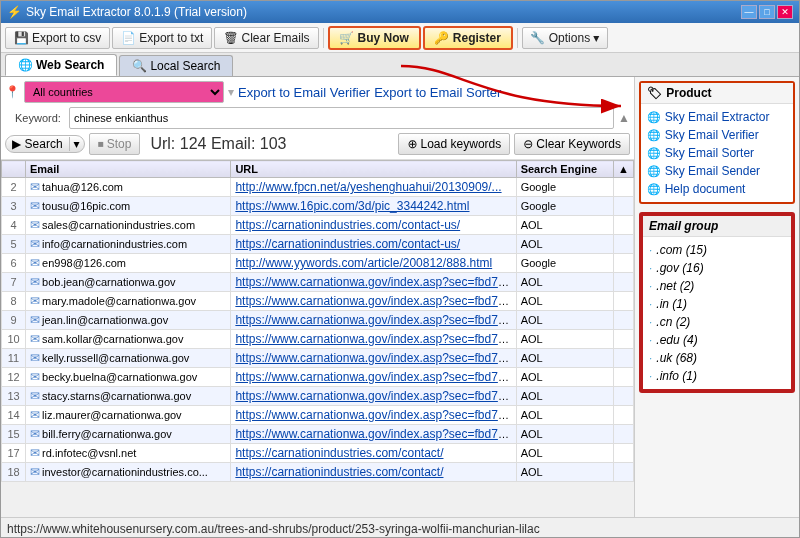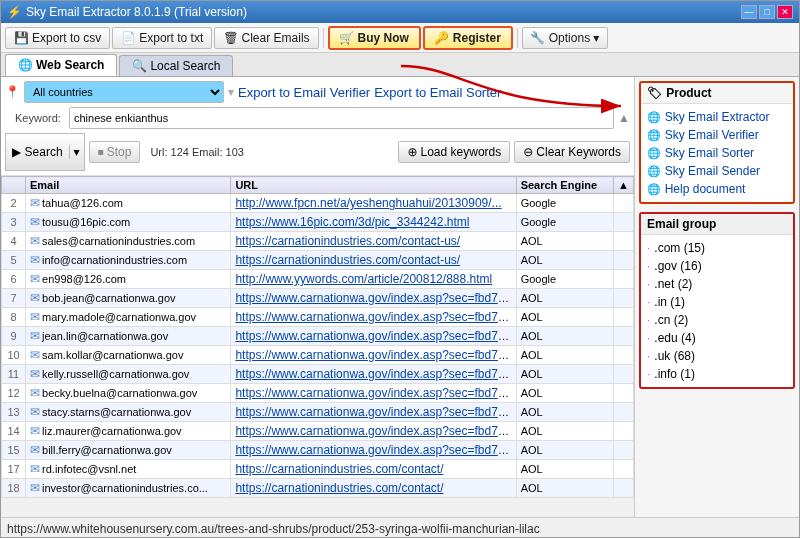--- a/index.html
+++ b/index.html
@@ -128,21 +128,21 @@
       align-items: center;
       gap: 4px;
       margin-bottom: 4px;
     }
     .country-select {
       width: 200px;
       height: 22px;
       border: 1px solid #bbb;
       border-radius: 2px;
       padding: 0 4px;
-      background: #7dd3fc;
+      background: #ec4899;
       font-size: 11px;
     }
     .link-btn {
       color: #0645ad;
       text-decoration: none;
       cursor: pointer;
       font-size: 13px;
     }
     .keyword-row {
       display: flex;
@@ -162,39 +162,39 @@
     }
     .action-row {
       display: flex;
       align-items: center;
       gap: 4px;
     }
     .search-btn {
       display: flex; align-items: center;
       background: linear-gradient(to bottom, #fff, #e0e0e0);
       border: 1px solid #bbb;
-      border-radius: 0;
-      height: 38px;
+      border-radius: 9px;
+      height: 18px;
       cursor: pointer;
       font-size: 11px;
     }
     .search-btn .main-part { padding: 0 6px; border-right: 1px solid #bbb; }
     .search-btn .drop-part { padding: 0 4px; }
     .stop-btn {
       height: 22px;
       padding: 0 8px;
       background: linear-gradient(to bottom, #fff, #e0e0e0);
       border: 1px solid #bbb;
       border-radius: 2px;
       cursor: pointer;
       font-size: 11px;
       color: #888;
     }
     .url-info {
-      font-size: 11px;
+      font-size: 16px;
       color: #333;
       padding: 0 6px;
       flex: 1;
     }
     .load-btn, .clear-kw-btn {
       height: 22px;
       padding: 0 8px;
       background: linear-gradient(to bottom, #fff, #e0e0e0);
       border: 1px solid #bbb;
       border-radius: 2px;
@@ -267,24 +267,25 @@
     .panel-item {
       display: flex; align-items: center; gap: 4px;
       padding: 2px 0;
       cursor: pointer;
       font-size: 11px;
       color: #0645ad;
     }
     .globe-icon { color: #3399cc; font-size: 11px; }
 
     .email-group-section {
-      border: 2px solid #b91c1c;
+      border: 4px solid #b91c1c;
       border-radius: 3px;
       background: white;
       margin-bottom: 4px;
+      font-style: italic;
     }
     .email-group-header {
       background: #f0f0f0;
       padding: 3px 6px;
       font-weight: bold;
       font-size: 11px;
       border-bottom: 1px solid #ddd;
     }
     .email-group-body { padding: 4px 6px; }
     .email-group-item {

